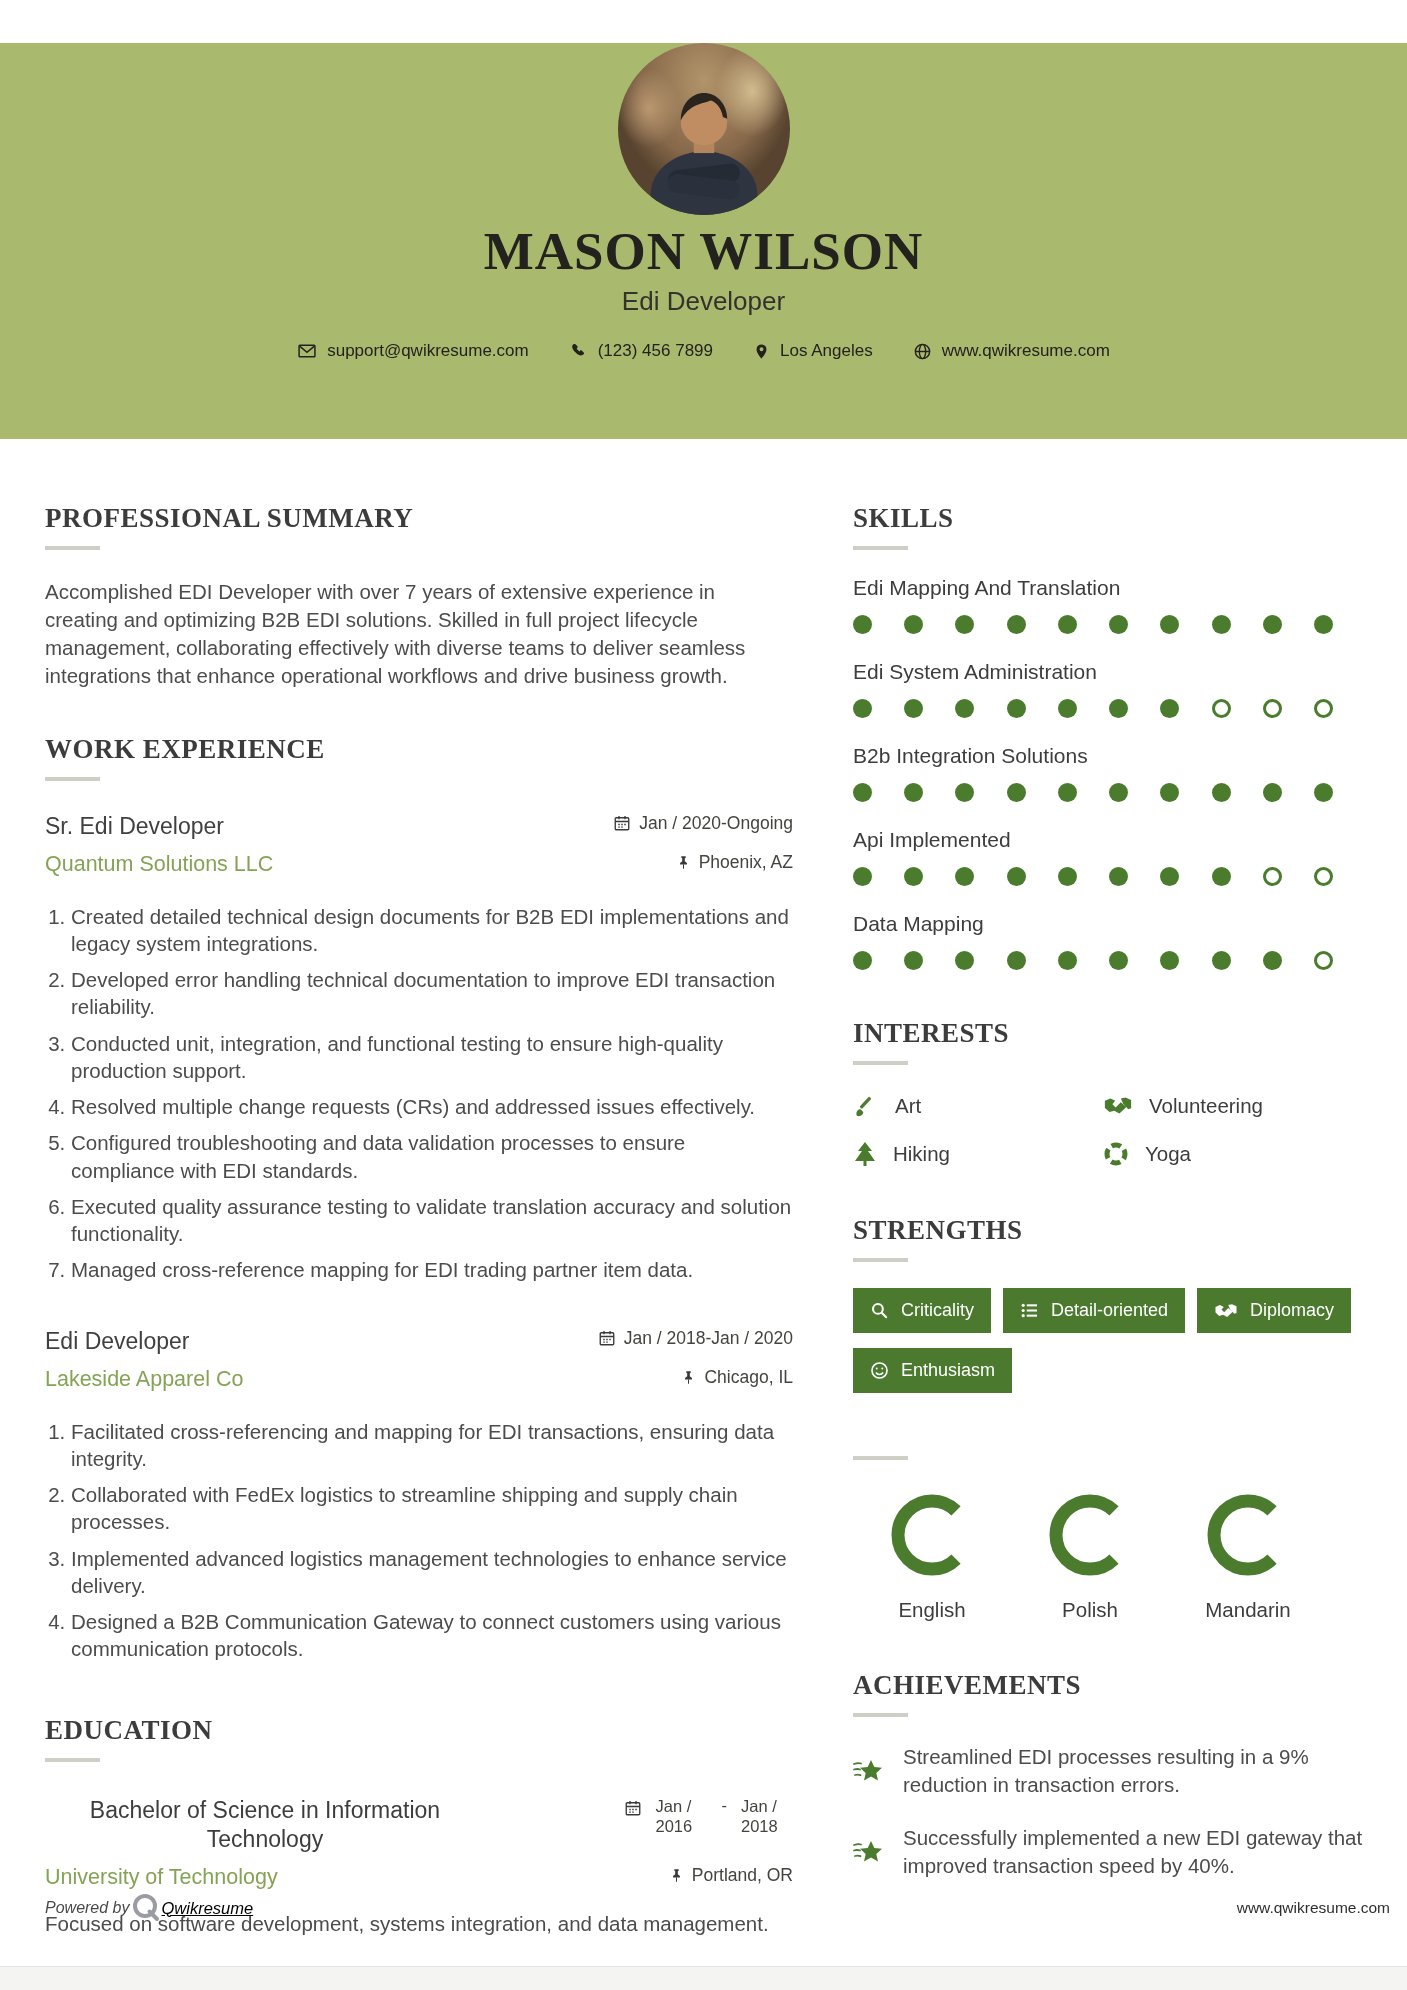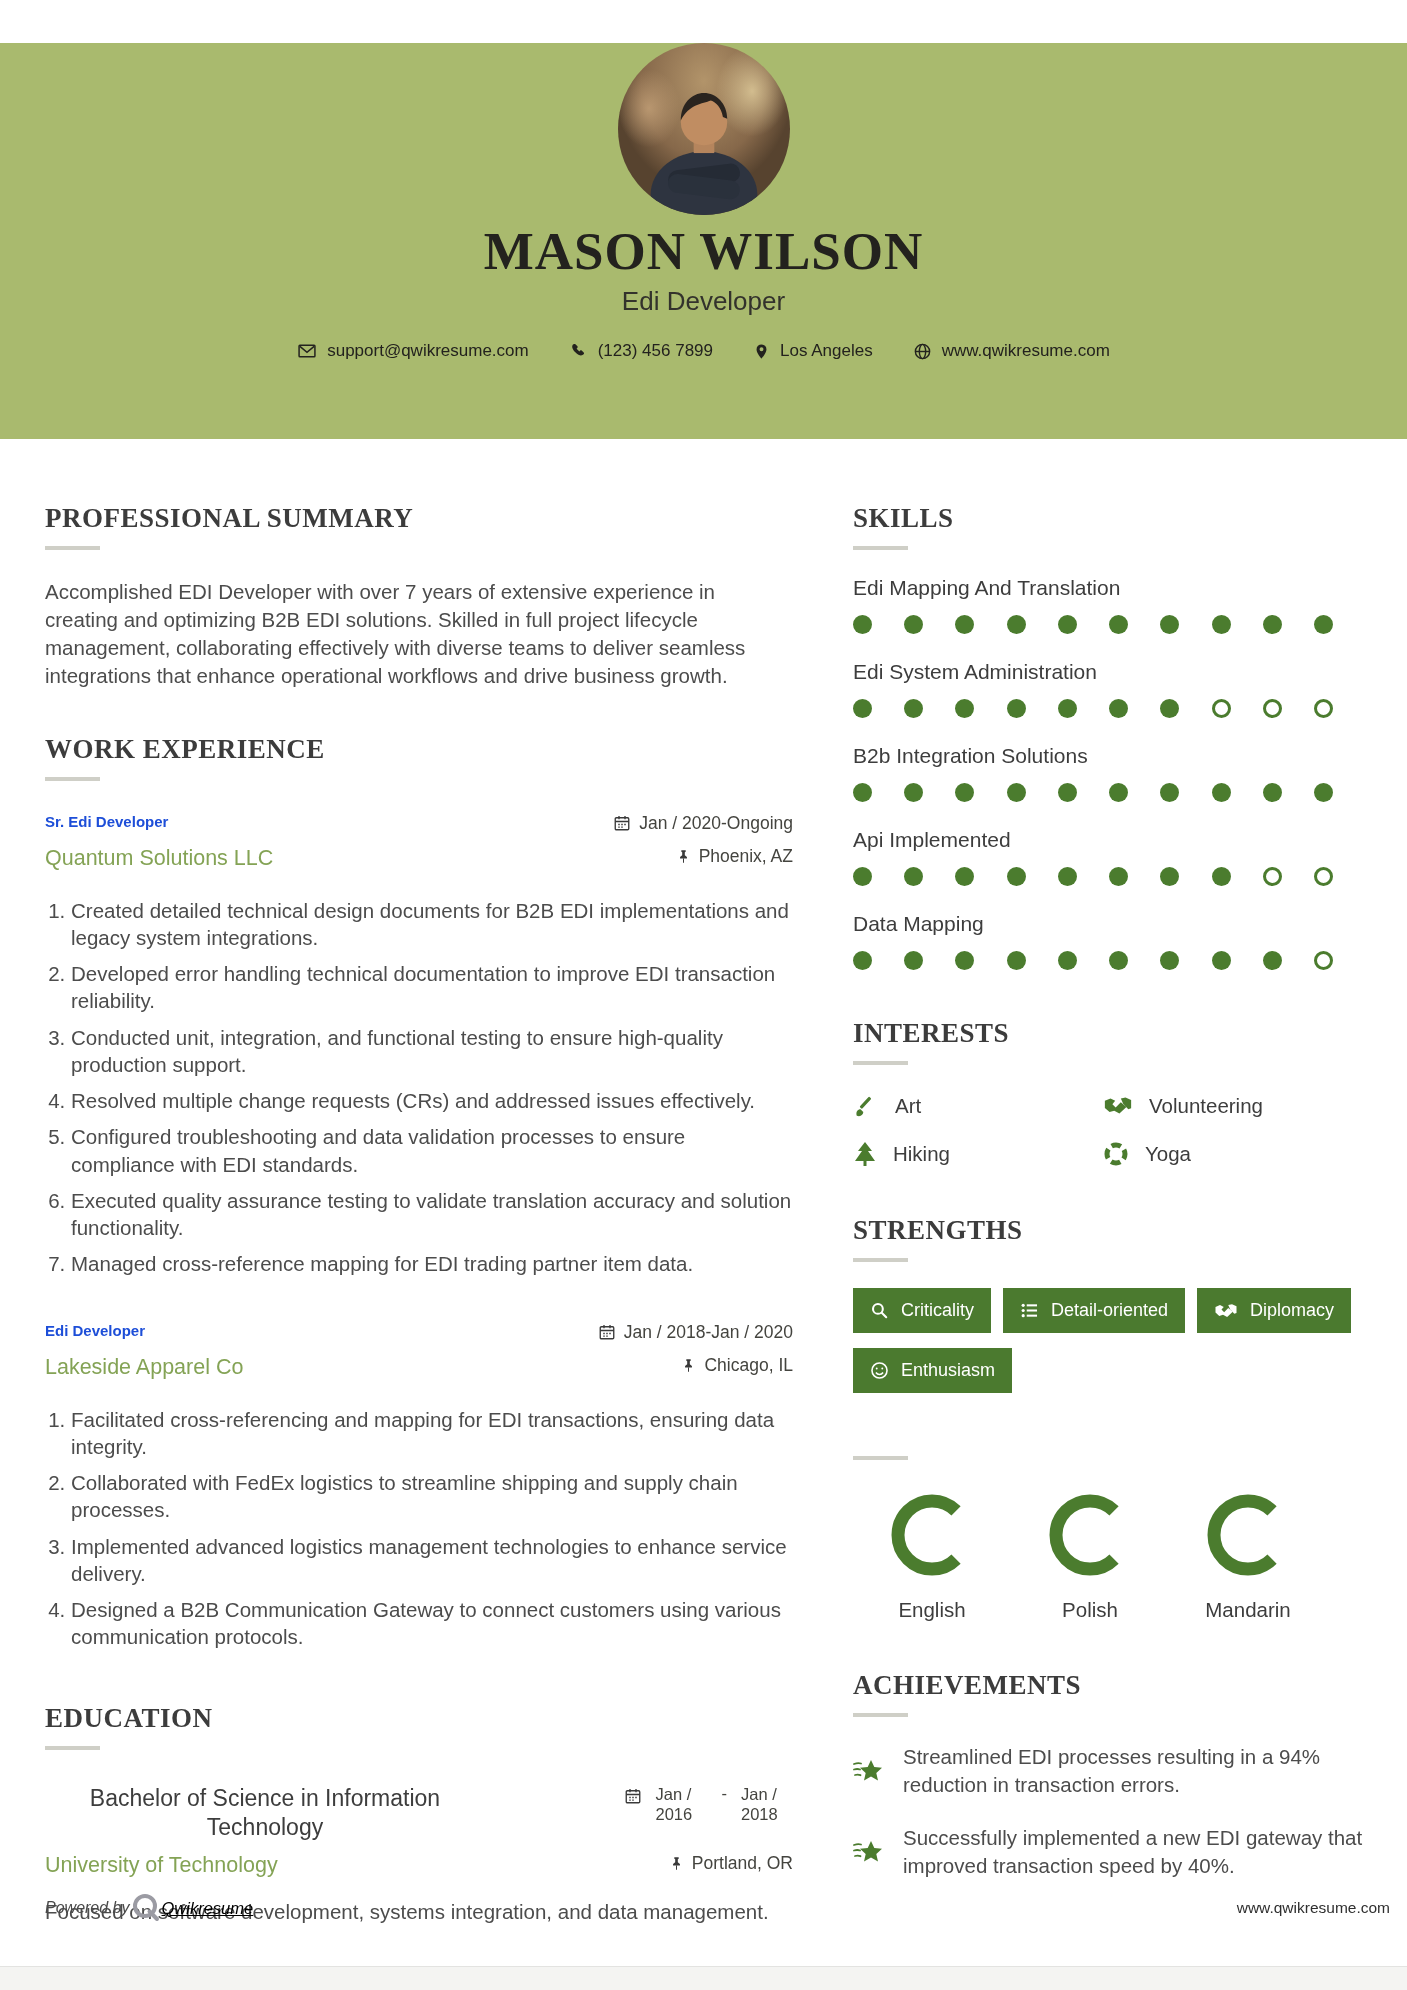--- a/index.html
+++ b/index.html
@@ -37,21 +37,21 @@
 
   h2.sec{font-family:"Liberation Serif",serif;font-size:27px;font-weight:700;color:var(--heading);letter-spacing:.5px;}
   .rule{width:55px;height:4px;background:#cfcfc7;margin-top:12px;}
 
   .summary-text{margin-top:28px;font-size:20.5px;line-height:1.36;color:var(--text);}
 
   .work-sec{margin-top:44px;}
   .edu-sec{margin-top:52px;}
   .job{margin-top:32px;}
   .job-head{display:flex;justify-content:space-between;align-items:flex-start;}
-  .jtitle{font-size:15px;font-weight:700;color:#1d4ed8;}
+  .jtitle{font-size:23px;font-weight:400;color:#404040;}
   .jmeta{display:flex;align-items:center;gap:8px;font-size:17.5px;color:var(--meta);white-space:nowrap;}
   .job-sub{display:flex;justify-content:space-between;align-items:flex-start;margin-top:12px;}
   .company{font-size:21.5px;color:var(--company);}
   .job ol{margin-top:26px;padding-left:26px;}
   .job ol li{font-size:20.5px;line-height:1.33;color:var(--text);margin-bottom:9px;}
 
   .edu-head{display:flex;justify-content:space-between;align-items:flex-start;margin-top:34px;}
   .degree{font-size:23px;font-weight:500;color:#3d3d3d;width:440px;line-height:1.3;text-align:center;}
   .edu-dates{display:flex;gap:14px;align-items:flex-start;font-size:16.5px;color:var(--meta);}
   .d-block{width:52px;line-height:1.25;}
@@ -465,21 +465,21 @@
         <div class="rule"></div>
         <div class="ach-item">
           <span class="icon" style="margin-top:2px;">
             <svg width="32" height="30" viewBox="0 0 32 30" fill="#4b7c2e">
                 <polygon points="18,3 21.3,10 29,10.8 23.3,15.9 25,23.5 18,19.6 11,23.5 12.7,15.9 7,10.8 14.7,10"></polygon>
                 <path d="M1 7q4-1.5 7-.5" stroke="#4b7c2e" stroke-width="1.8" fill="none" stroke-linecap="round"></path>
                 <path d="M1 12.5q3.5-1 6 0" stroke="#4b7c2e" stroke-width="1.8" fill="none" stroke-linecap="round"></path>
                 <path d="M2 18q3-.8 5.5.2" stroke="#4b7c2e" stroke-width="1.8" fill="none" stroke-linecap="round"></path>
               </svg>
           </span>
-          <span class="ach-text">Streamlined EDI processes resulting in a 94% reduction in transaction errors.</span>
+          <span class="ach-text">Streamlined EDI processes resulting in a 9% reduction in transaction errors.</span>
         </div>
         <div class="ach-item">
           <span class="icon" style="margin-top:2px;">
             <svg width="32" height="30" viewBox="0 0 32 30" fill="#4b7c2e">
                 <polygon points="18,3 21.3,10 29,10.8 23.3,15.9 25,23.5 18,19.6 11,23.5 12.7,15.9 7,10.8 14.7,10"></polygon>
                 <path d="M1 7q4-1.5 7-.5" stroke="#4b7c2e" stroke-width="1.8" fill="none" stroke-linecap="round"></path>
                 <path d="M1 12.5q3.5-1 6 0" stroke="#4b7c2e" stroke-width="1.8" fill="none" stroke-linecap="round"></path>
                 <path d="M2 18q3-.8 5.5.2" stroke="#4b7c2e" stroke-width="1.8" fill="none" stroke-linecap="round"></path>
               </svg>
           </span>

